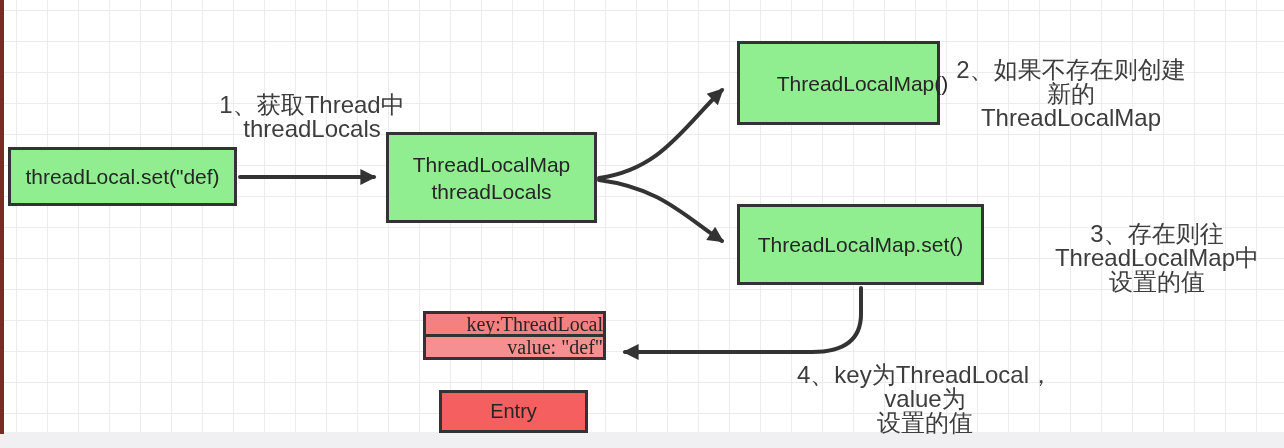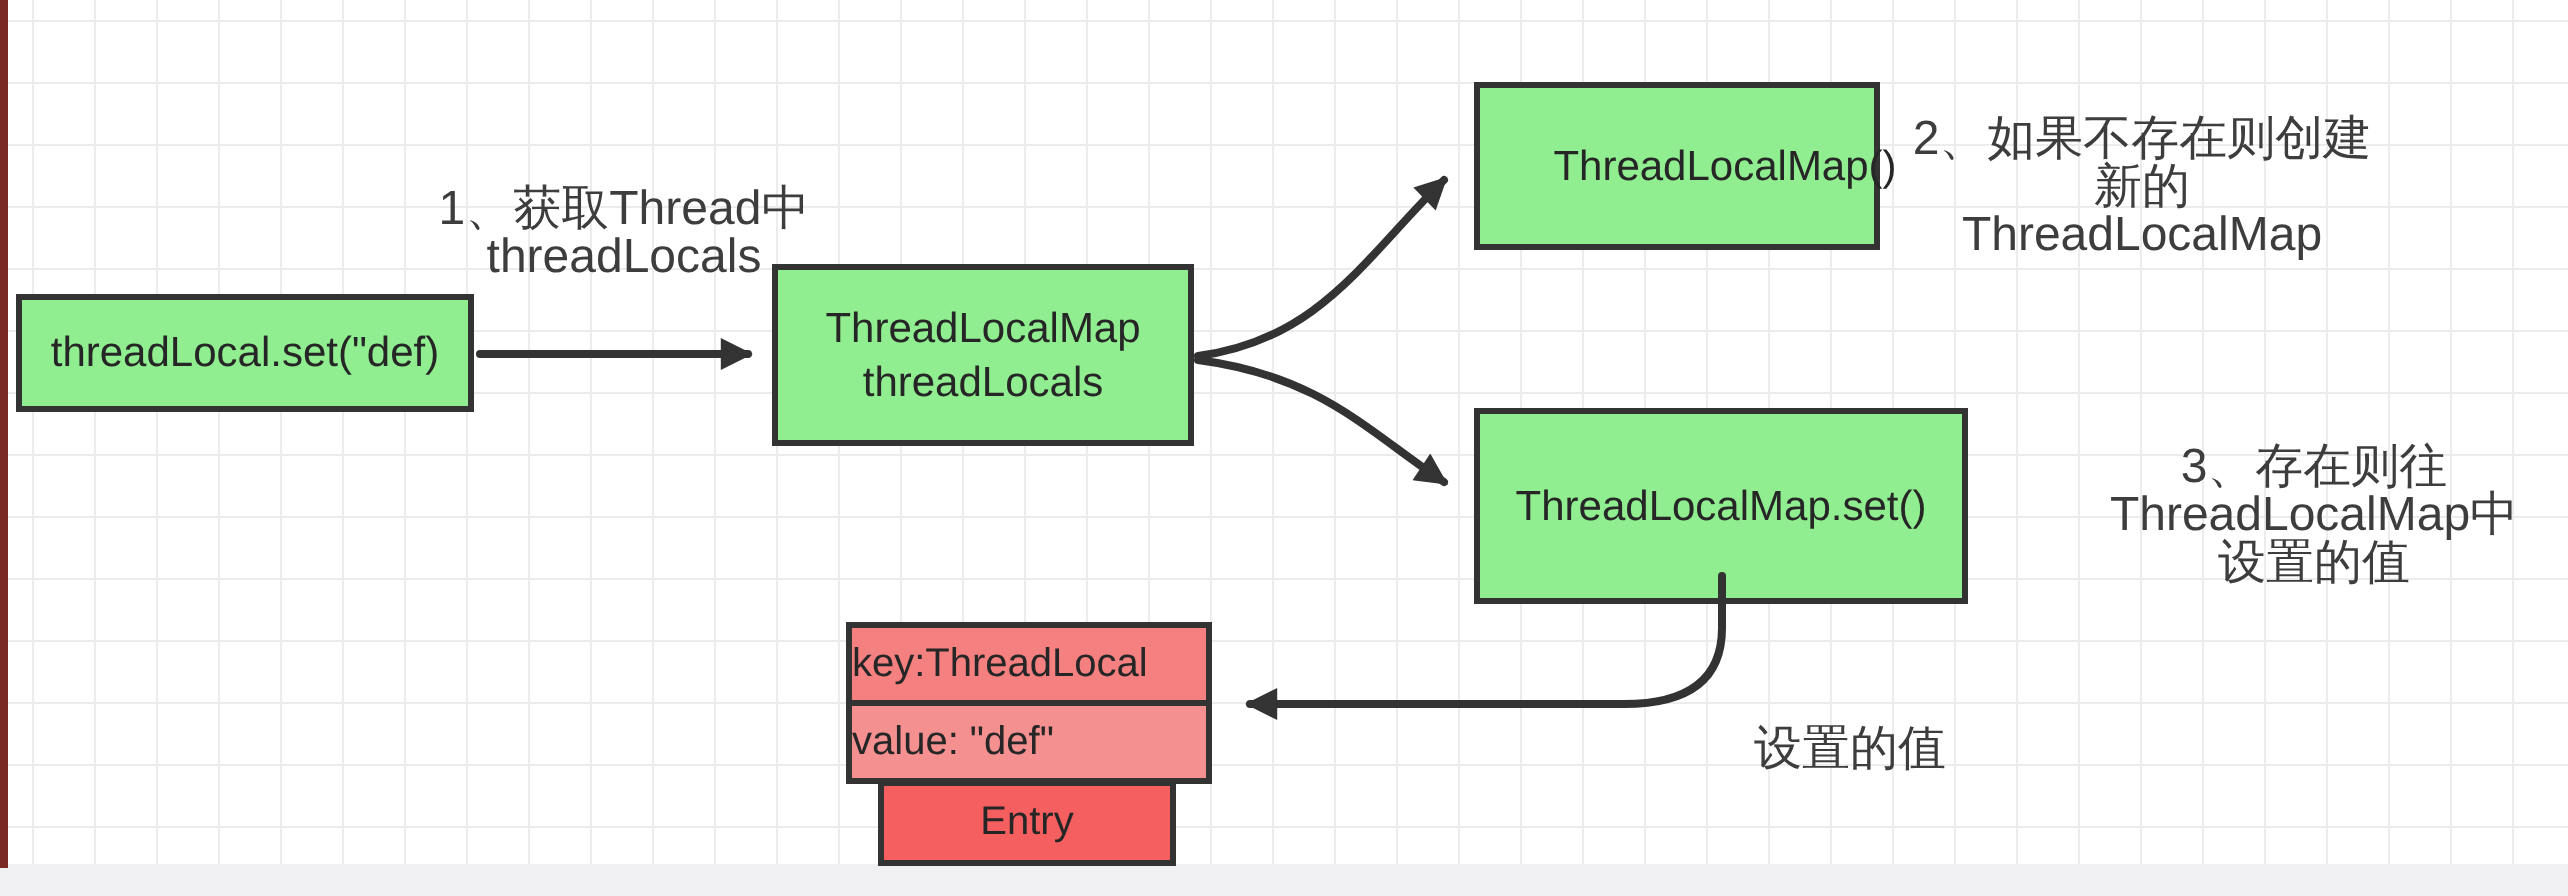--- a/index.html
+++ b/index.html
@@ -30,26 +30,26 @@
   .bottom-band{position:absolute;left:0;top:432px;width:1284px;height:16px;background:var(--bottom-band);}
   .left-bar{position:absolute;left:0;top:0;width:4px;height:434px;background:var(--left-bar);}
   .node{
     position:absolute;display:flex;flex-direction:column;align-items:center;justify-content:center;
     background:var(--box-green);border:3px solid var(--box-border);
     color:var(--text-dark);font-size:21px;text-align:center;line-height:27px;box-sizing:border-box;
   }
   .node-threadlocal-set{left:8px;top:147px;width:229px;height:59px;}
   .node-threadlocalmap{left:386px;top:132px;width:211px;height:91px;}
   .node-threadlocalmap-new{left:737px;top:41px;width:203px;height:84px;padding-left:48px;}
-  .node-threadlocalmap-set{left:737px;top:204px;width:247px;height:98px;}
+  .node-threadlocalmap-set{left:737px;top:204px;width:247px;height:81px;}
   .entry-kv{position:absolute;left:423px;top:311px;width:183px;z-index:2;}
   .entry-cell{
-    display:flex;align-items:center;justify-content:flex-start;box-sizing:border-box;
-    height:42px;border:3px solid var(--box-border);
-    color:var(--text-dark);font-size:20px;
+    display:flex;align-items:center;justify-content:flex-end;box-sizing:border-box;
+    height:26px;border:3px solid var(--box-border);
+    color:var(--text-dark);font-size:20px;font-family:Liberation Serif, serif;
   }
   .entry-key{background:var(--entry-key-fill);}
   .entry-value{background:var(--entry-value-fill);margin-top:-3px;}
   .entry-base{
     position:absolute;left:439px;top:390px;width:149px;height:43px;z-index:1;
     display:flex;align-items:center;justify-content:center;box-sizing:border-box;
     background:var(--entry-fill);border:3px solid var(--box-border);
     color:var(--text-dark);font-size:20px;
   }
   .annotation{
@@ -110,20 +110,21 @@
     <div>2、如果不存在则创建新的</div>
     <div>ThreadLocalMap</div>
   </div>
 
   <div class="annotation annotation-step3">
     <div>3、存在则往ThreadLocalMap中</div>
     <div>设置的值</div>
   </div>
 
   <div class="annotation annotation-step4">
+    <div>4、key为ThreadLocal，value为</div>
     <div>设置的值</div>
   </div>
 
   <svg class="arrows" viewBox="0 0 1284 448" xmlns="http://www.w3.org/2000/svg">
     <defs>
       <marker id="arrowhead" viewBox="0 0 10 10" markerWidth="5" markerHeight="4" refX="8.5" refY="5" orient="auto" markerUnits="strokeWidth">
         <path d="M0,0 L10,5 L0,10 z"></path>
       </marker>
     </defs>
     <path class="arrow" d="M 240 177 L 374 177" marker-end="url(#arrowhead)"></path>

